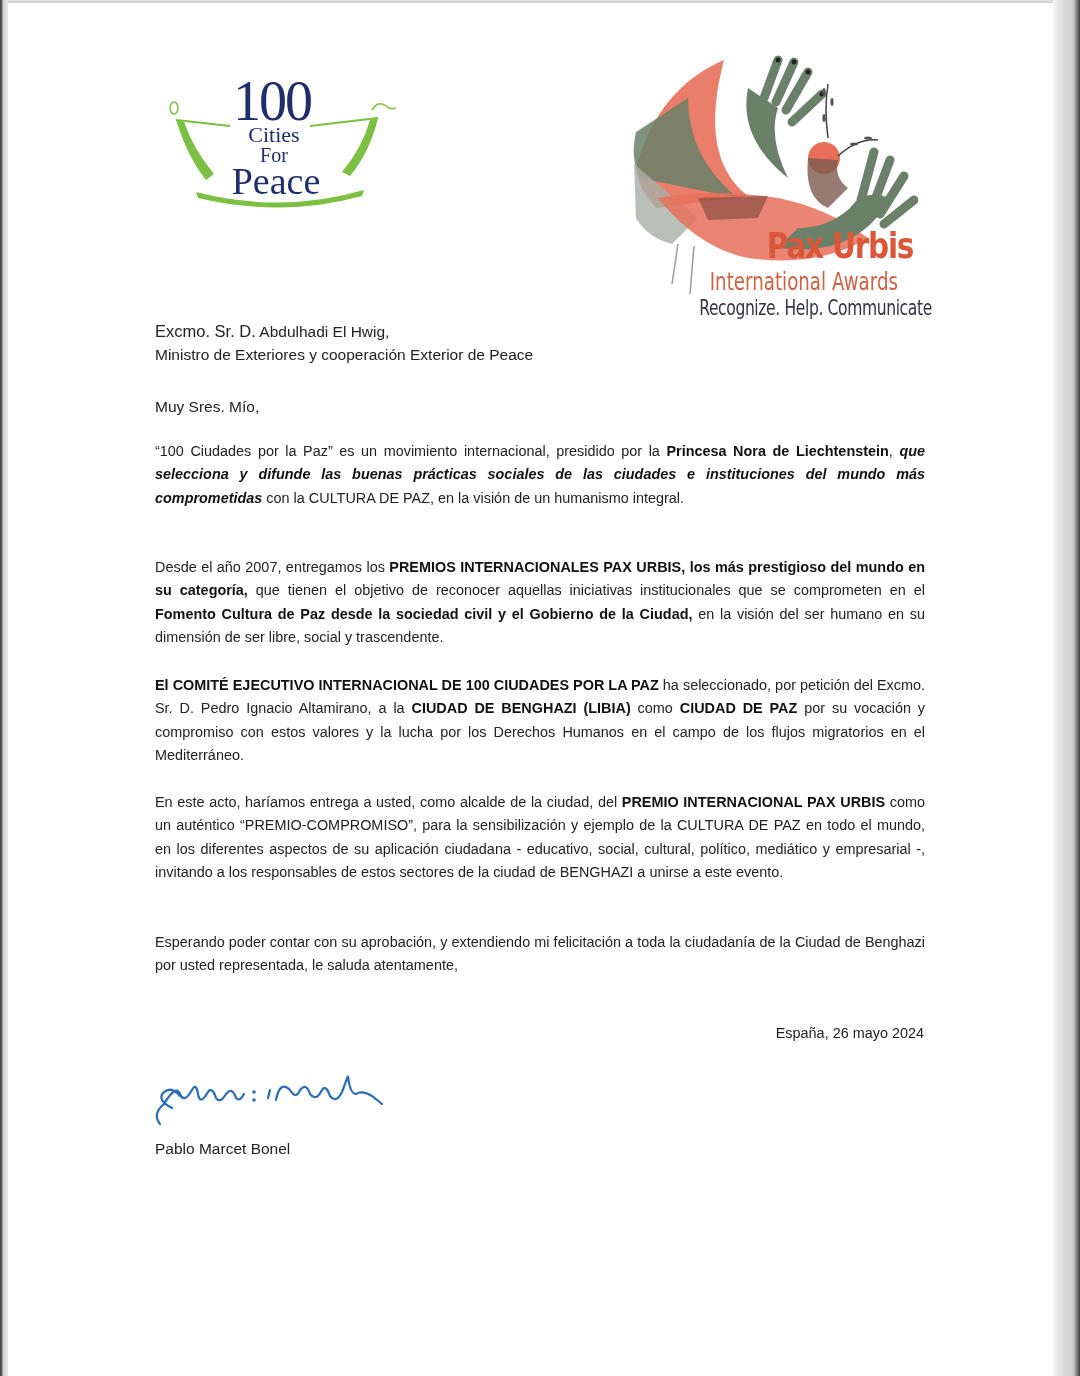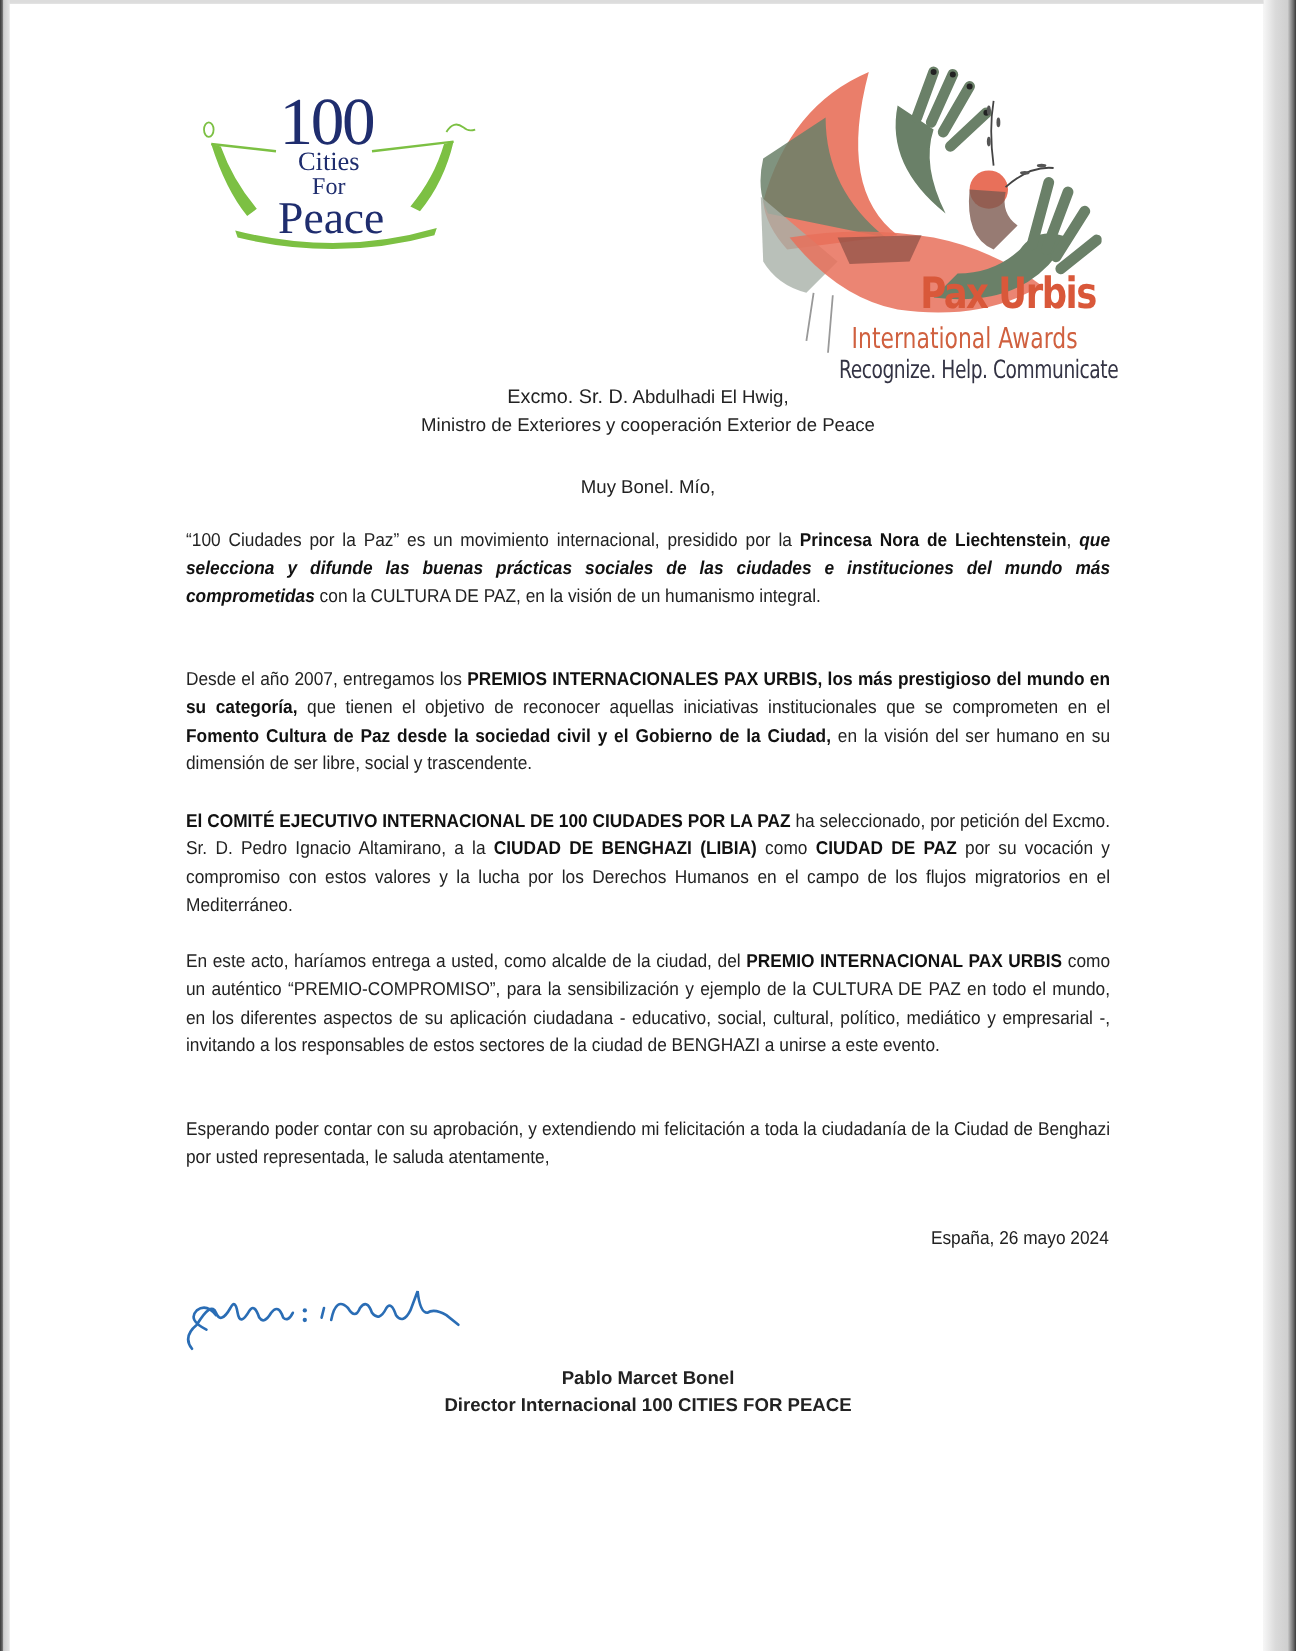--- a/index.html
+++ b/index.html
@@ -39,35 +39,34 @@
   .pax-sub2 {
     position: absolute; left: 630px; top: 296px; width: 266px; text-align: right;
     font-family: "DejaVu Sans", sans-serif; font-size: 21px; color: #333344;
     transform: scaleX(0.74); transform-origin: right center; white-space: nowrap; letter-spacing: -0.5px;
   }
   
   .text {
     position: absolute; left: 155px; width: 770px;
     font-family: "Liberation Sans", sans-serif; font-size: 15.5px; color: #222;
     line-height: 23.3px;
-    text-align: center;
   }
   .narrow { transform: scaleX(0.93); transform-origin: left top; width: 828px; }
   .just { text-align: justify; text-align-last: left; }
   .addr { top: 320px; }
   .greet { top: 395px; }
   .p1 { top: 439px; }
   .p2 { top: 555px; }
   .p3 { top: 673px; }
   .p4 { top: 790px; }
   .p5 { top: 930px; }
   .date { position: absolute; top: 1024px; left: 600px; width: 324px; text-align: right;
     font-family: "Liberation Sans", sans-serif; font-size: 15.5px; color: #222; }
   .sig { position: absolute; left: 150px; top: 1064px; width: 260px; height: 70px; }
-  .signame { top: 1137px; font-weight: bold; }
+  .signame { top: 1137px; font-weight: normal; }
   b { font-weight: bold; color: #111; }
   i { font-style: italic; }
 </style>
 </head>
 <body>
 
 <div class="frame-left"></div>
 <div class="frame-right"></div>
 
 <div class="page">
@@ -134,21 +133,21 @@
 <div class="pax-sub2">Recognize. Help. Communicate</div>
 
 <div class="text addr">
   <div>
     <span style="font-size:16.5px;">Excmo. Sr. D.</span>
     <span>Abdulhadi El Hwig,</span>
   </div>
   <div>Ministro de Exteriores y cooperación Exterior de Peace</div>
 </div>
 
-<div class="text greet">Muy Bonel. Mío,</div>
+<div class="text greet">Muy Sres. Mío,</div>
 
 <div class="text narrow just p1"><span>“100 Ciudades por la Paz” es un movimiento internacional, presidido por la </span><b>Princesa Nora de Liechtenstein</b><span>, </span><b><i>que selecciona y difunde las buenas prácticas sociales de las ciudades e instituciones del mundo más comprometidas</i></b><span> con la CULTURA DE PAZ, en la visión de un humanismo integral.</span></div>
 
 <div class="text narrow just p2"><span>Desde el año 2007, entregamos los </span><b>PREMIOS INTERNACIONALES PAX URBIS, los más prestigioso del mundo en su categoría,</b><span> que tienen el objetivo de reconocer aquellas iniciativas institucionales que se comprometen en el </span><b>Fomento Cultura de Paz desde la sociedad civil y el Gobierno de la Ciudad,</b><span> en la visión del ser humano en su dimensión de ser libre, social y trascendente.</span></div>
 
 <div class="text narrow just p3"><b>El COMITÉ EJECUTIVO INTERNACIONAL DE 100 CIUDADES POR LA PAZ</b><span> ha seleccionado, por petición del Excmo. Sr. D. Pedro Ignacio Altamirano, a la </span><b>CIUDAD DE BENGHAZI (LIBIA)</b><span> como </span><b>CIUDAD DE PAZ</b><span> por su vocación y compromiso con estos valores y la lucha por los Derechos Humanos en el campo de los flujos migratorios en el Mediterráneo.</span></div>
 
 <div class="text narrow just p4"><span>En este acto, haríamos entrega a usted, como alcalde de la ciudad, del </span><b>PREMIO INTERNACIONAL PAX URBIS</b><span> como un auténtico “PREMIO-COMPROMISO”, para la sensibilización y ejemplo de la CULTURA DE PAZ en todo el mundo, en los diferentes aspectos de su aplicación ciudadana - educativo, social, cultural, político, mediático y empresarial -, invitando a los responsables de estos sectores de la ciudad de BENGHAZI a unirse a este evento.</span></div>
 
 <div class="text narrow just p5">Esperando poder contar con su aprobación, y extendiendo mi felicitación a toda la ciudadanía de la Ciudad de Benghazi por usted representada, le saluda atentamente,</div>
@@ -157,14 +156,13 @@
 
 <svg class="sig" viewBox="0 0 260 70">
   <path d="M22 44 Q6 36 14 28 Q22 22 30 32 M10 60 Q2 50 14 40 Q26 20 30 30 Q34 40 42 26 Q46 18 48 30 Q50 42 58 28 Q62 22 66 34 Q70 40 76 30 Q82 22 86 34 Q90 38 94 30" fill="none" stroke="#2a6db5" stroke-width="2.2" stroke-linecap="round"></path>
   <circle cx="104" cy="28" r="1.8" fill="#2a6db5"></circle>
     <circle cx="104" cy="36" r="1.8" fill="#2a6db5"></circle>
   <path d="M118 34 L120 26 M126 36 Q130 16 140 26 Q146 36 150 26 Q156 18 160 30 Q166 38 172 26 Q176 20 180 32 Q186 40 192 28 L198 12 Q200 30 206 30 Q212 26 222 32 L232 40" fill="none" stroke="#2a6db5" stroke-width="2.2" stroke-linecap="round"></path>
 </svg>
 
 <div class="text signame">
   <div>Pablo Marcet Bonel</div>
-  <div>Director Internacional 100 CITIES FOR PEACE</div>
 </div>
 
 </body></html>

